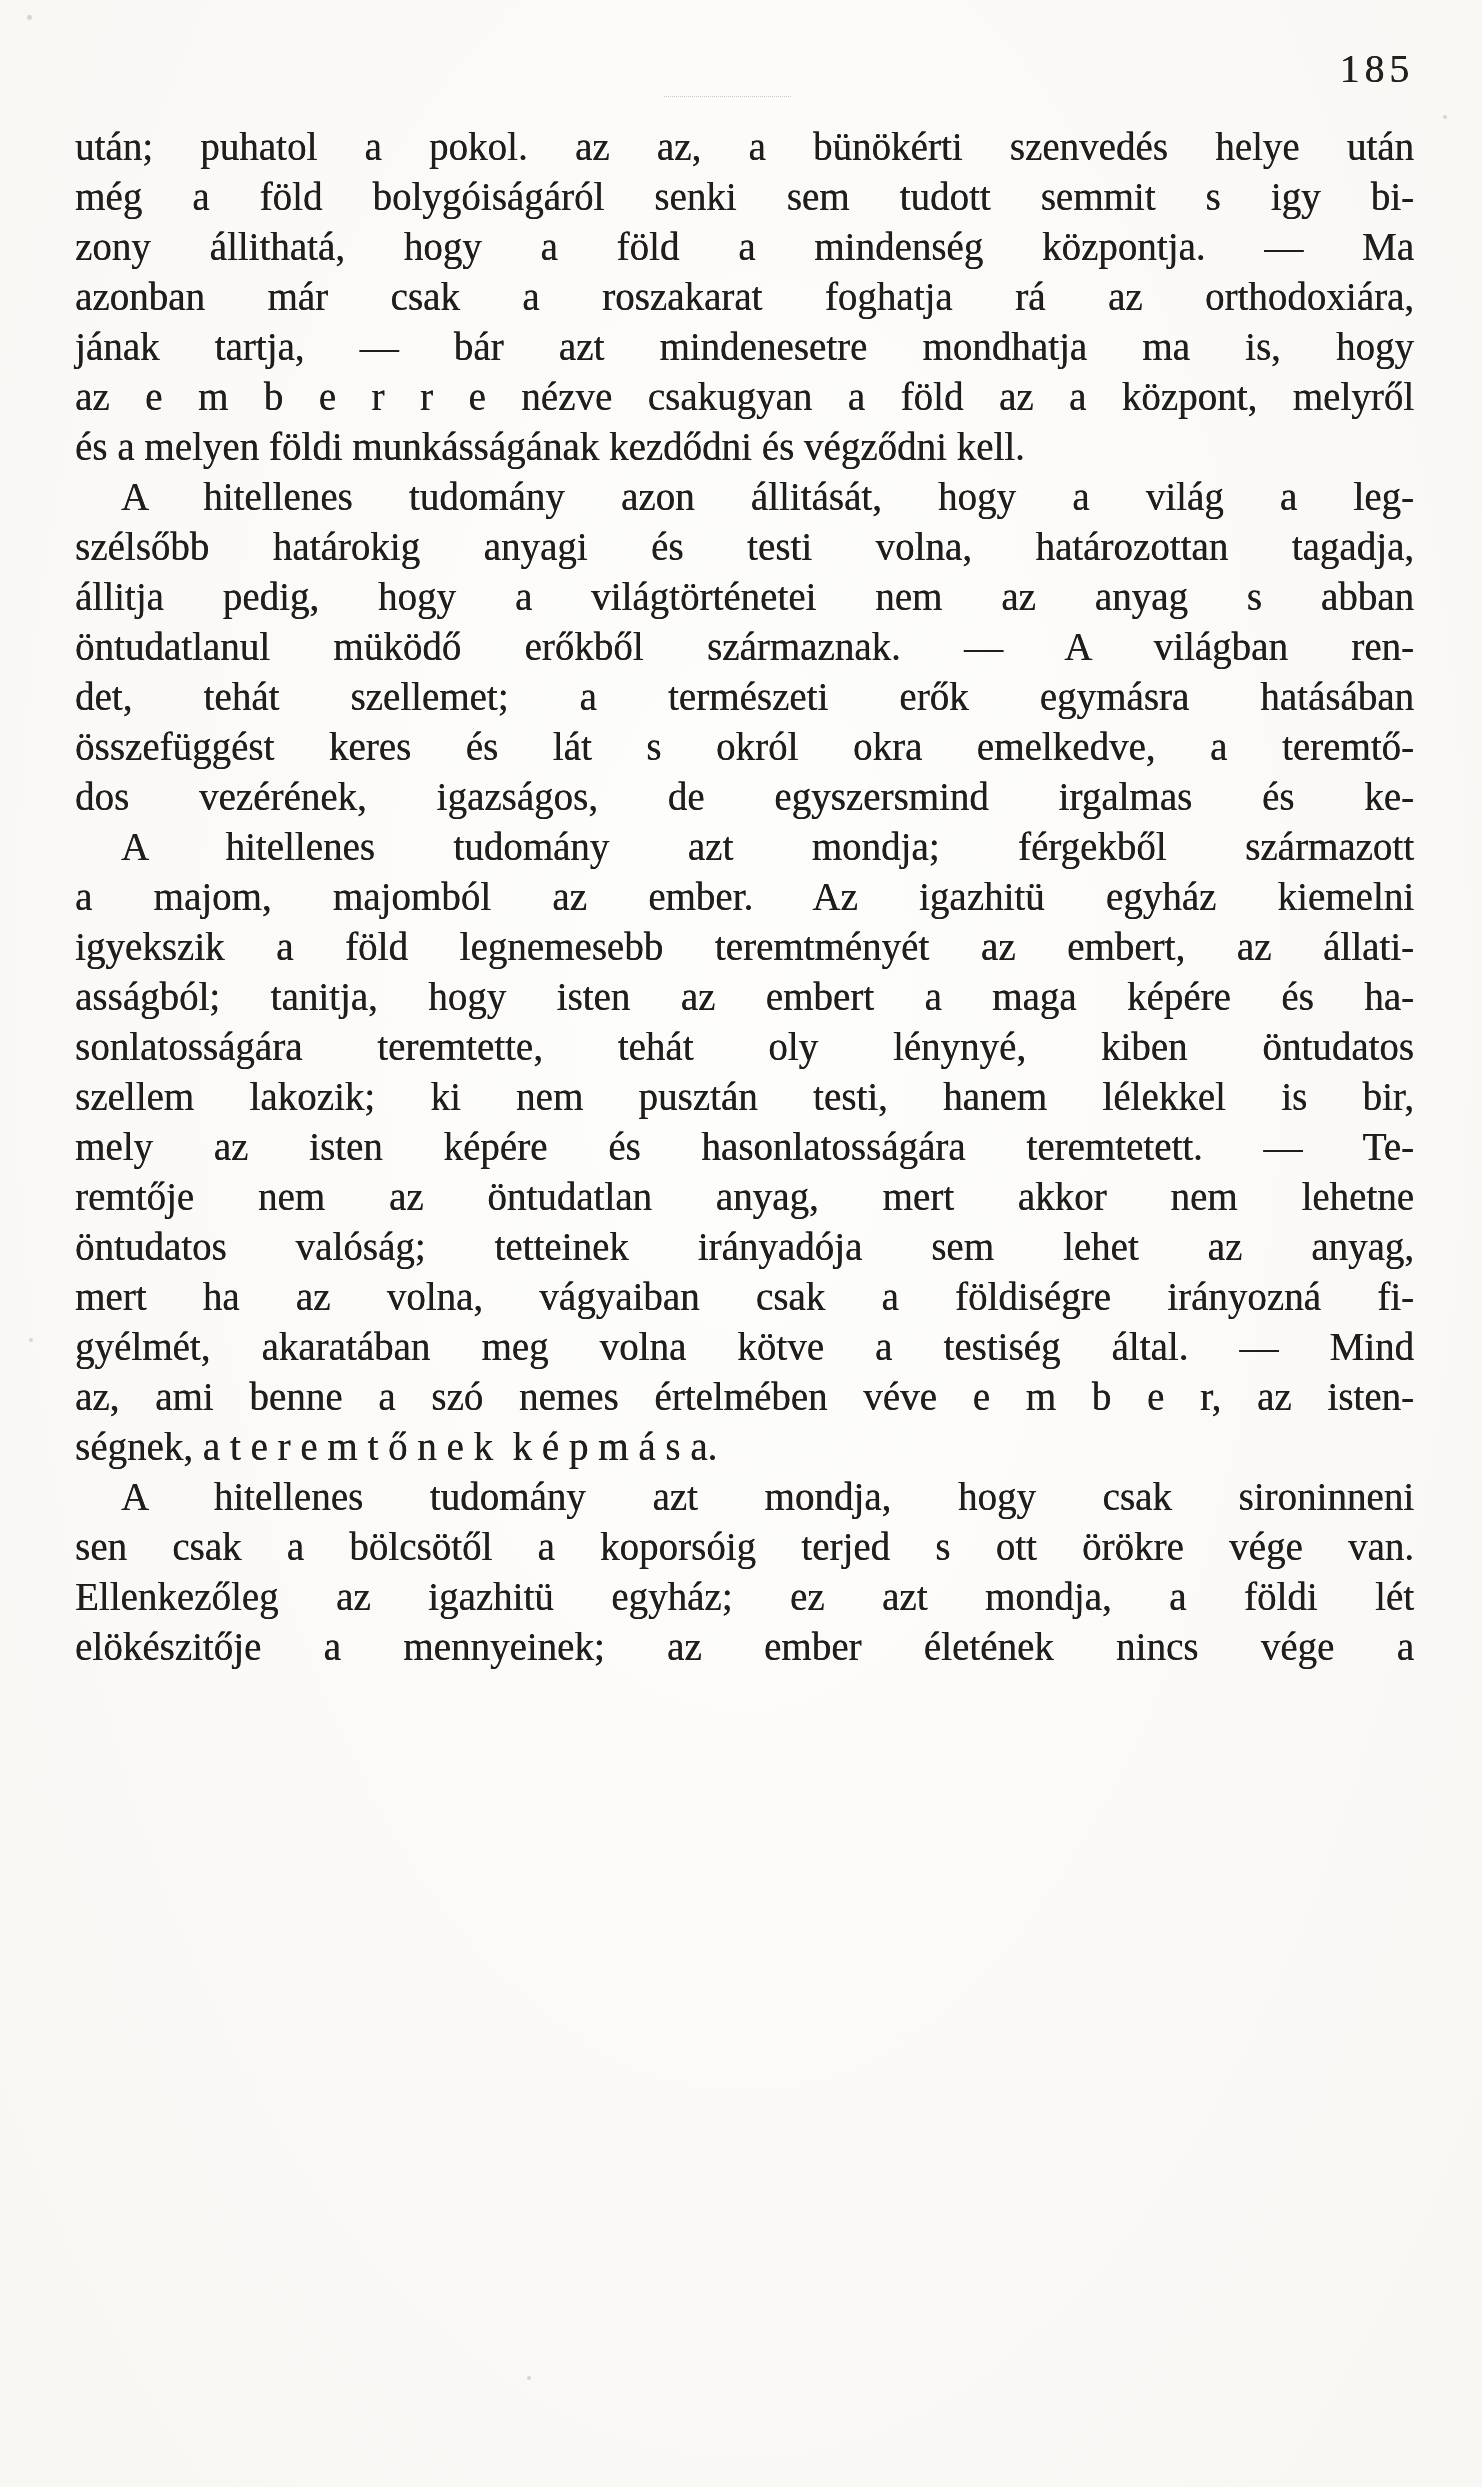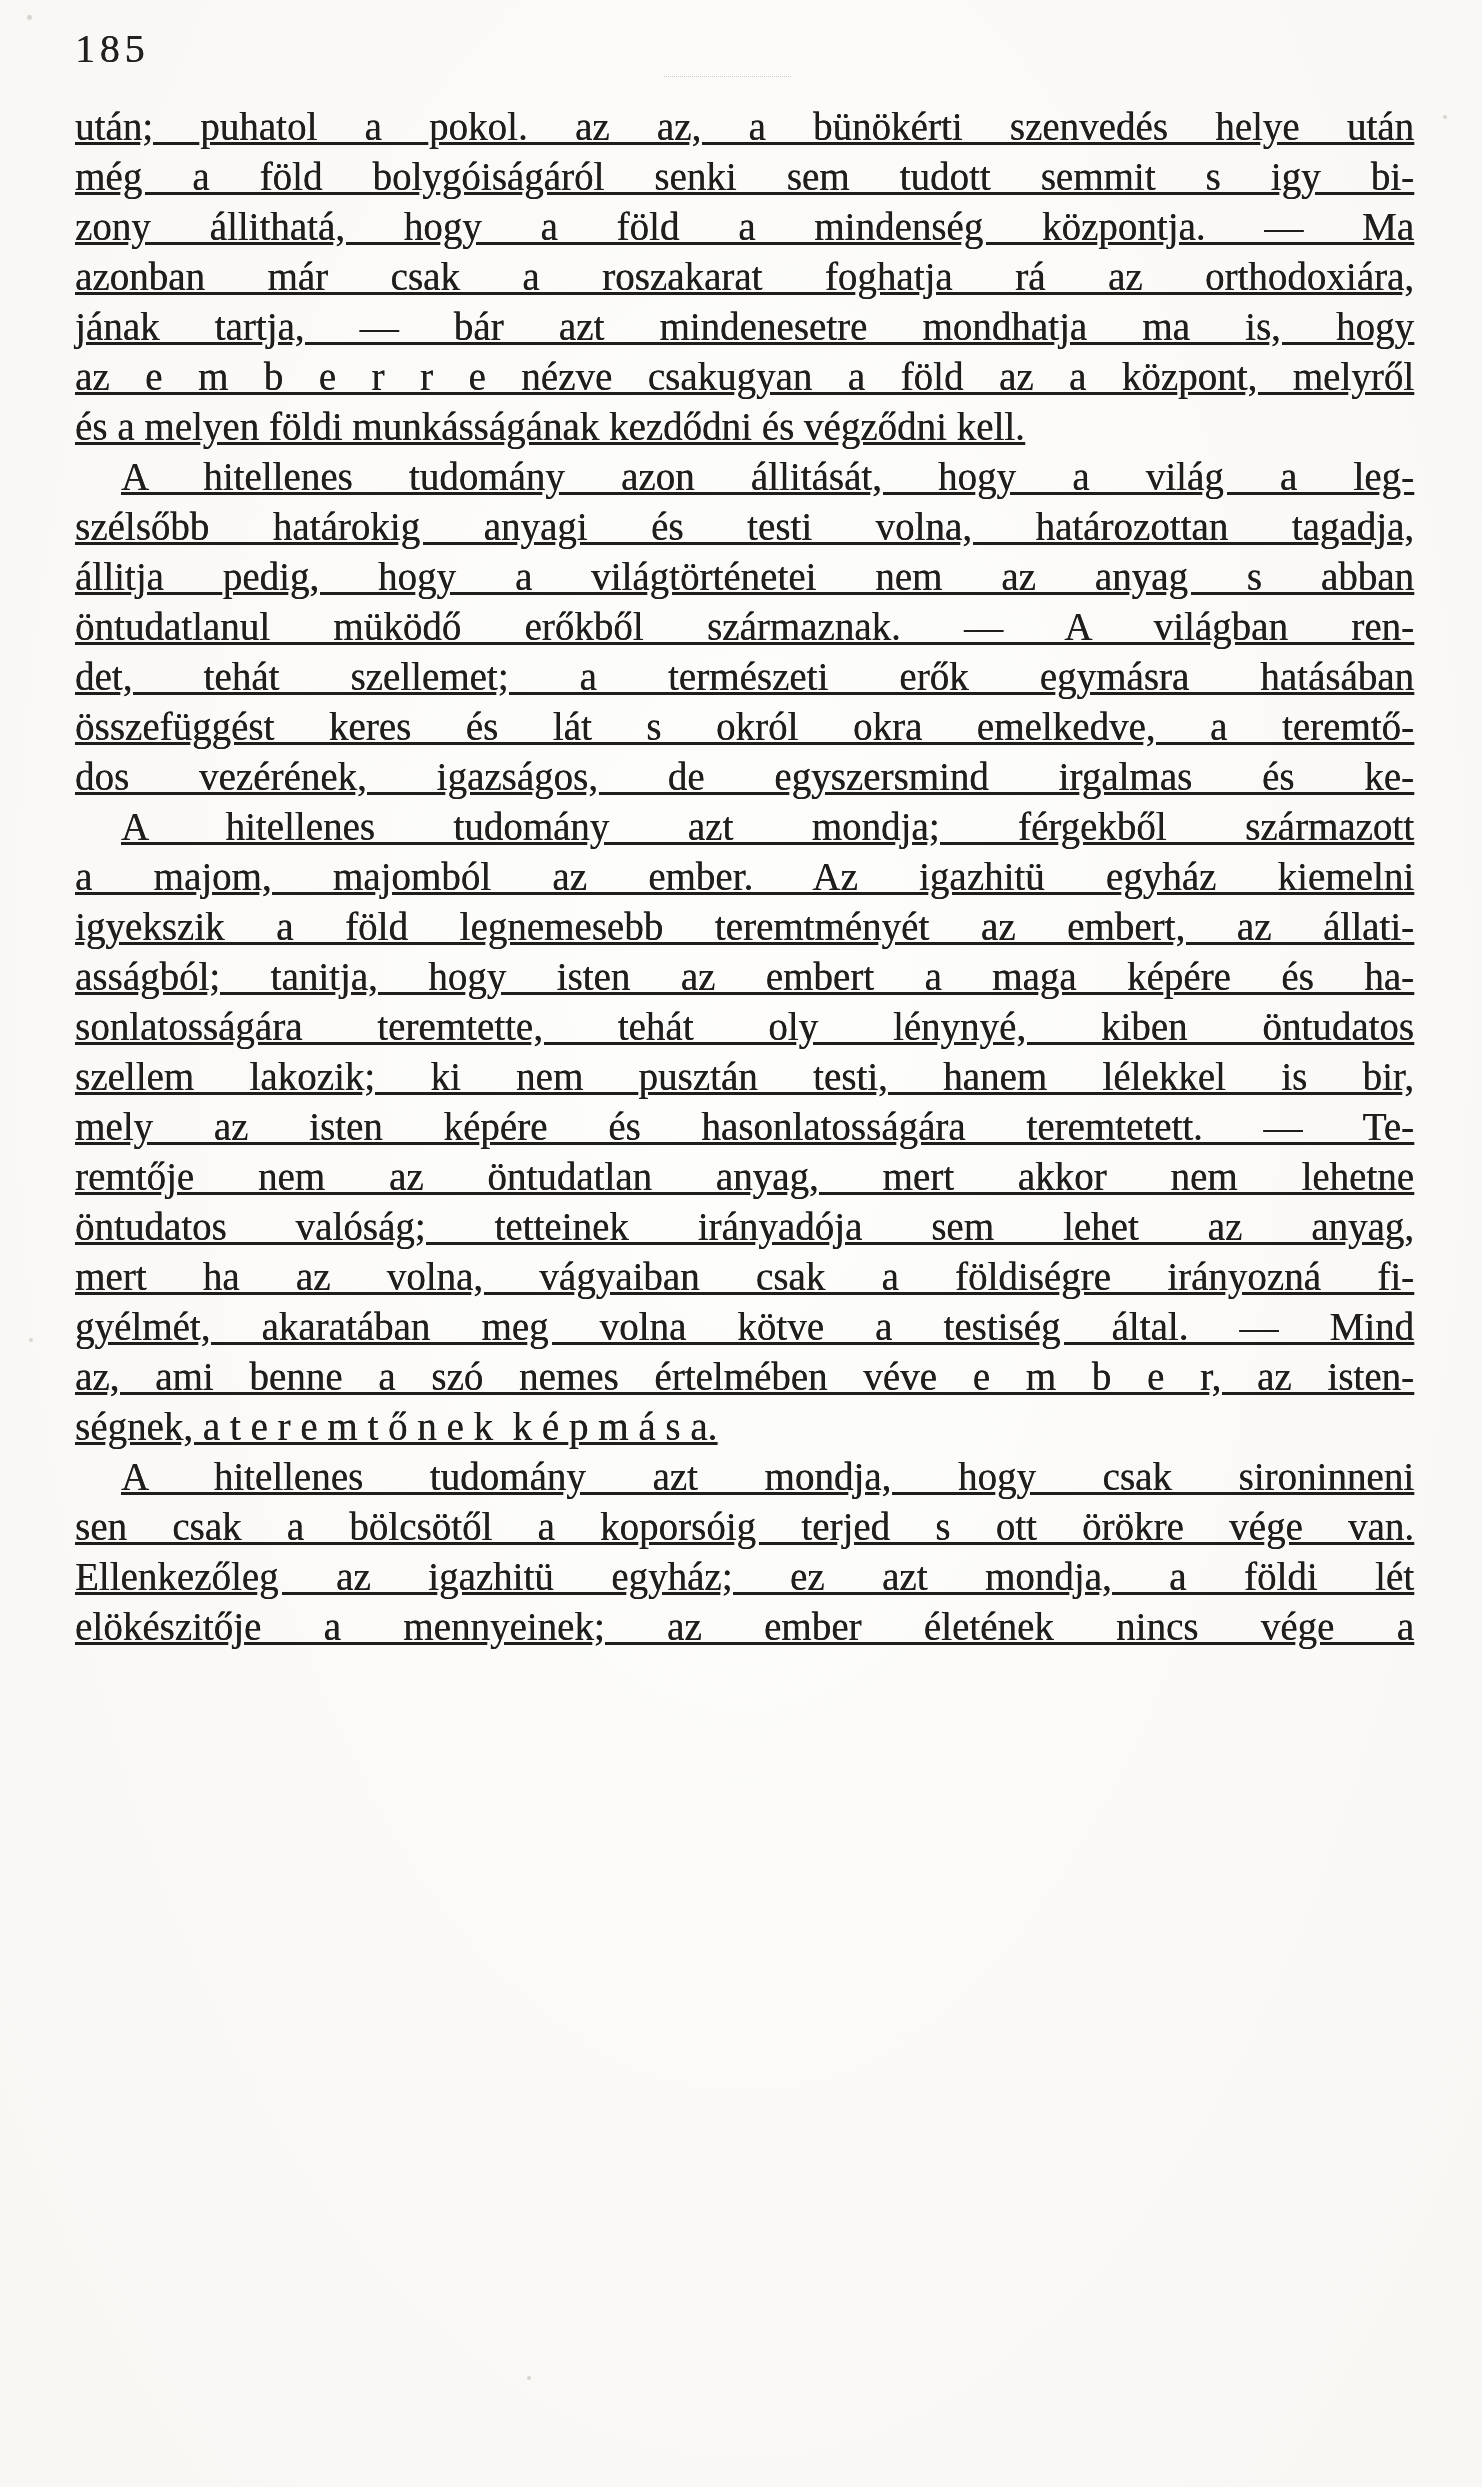--- a/index.html
+++ b/index.html
@@ -18,41 +18,41 @@
   .page {
     position: absolute;
     inset: 0;
     box-sizing: border-box;
     padding: 25px 69px 0 75px;
     background:
       radial-gradient(ellipse at 50% 40%, rgba(255,255,255,0.6), rgba(0,0,0,0.015) 90%),
       #fcfbf8;
   }
   .page-number {
-    text-align: left;
+    text-align: right;
     font-size: 40px;
     letter-spacing: 4.8px;
     color: #23211e;
     text-shadow: 0.3px 0 0 currentColor;
+    margin-top: 20px;
   }
   .page-number-rule {
     width: 127px;
     height: 3.8px;
     margin: 0 auto 0 auto;
     position: relative;
     left: -17.3px;
     border-bottom: 1.9px dotted #c3beb2;
     opacity: 0.8;
   }
   .text-block {
     margin-top: 25px;
     font-size: 39px;
     line-height: 50px;
     text-shadow: 0.3px 0 0 currentColor;
-    text-decoration: underline;
   }
   .line {
     text-align: justify;
     text-align-last: justify;
   }
   .line.para-end {
     text-align-last: left;
   }
   .line.indent {
     text-indent: 46px;

